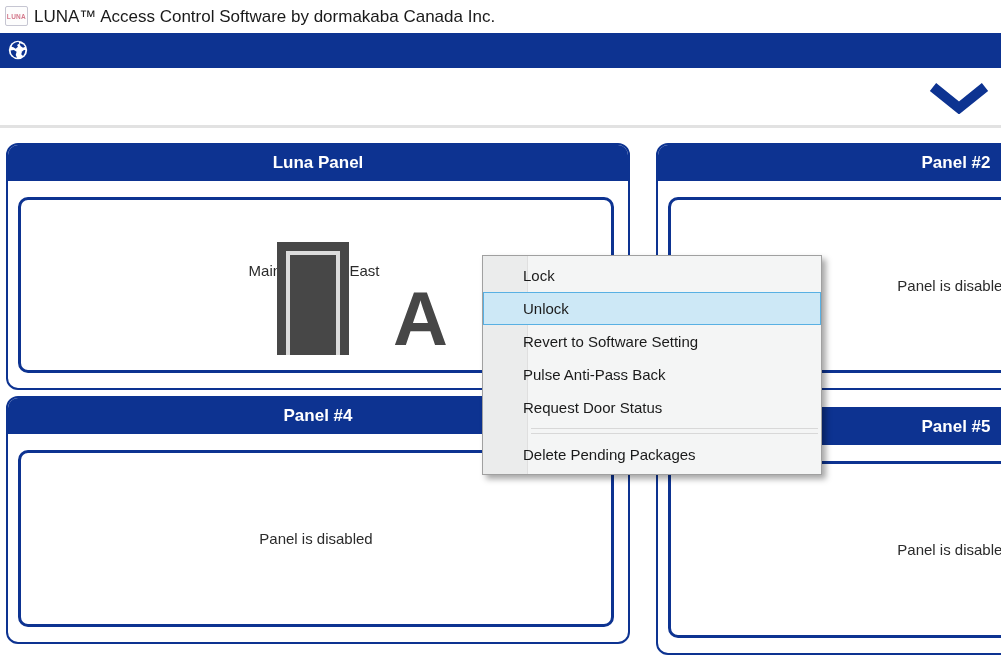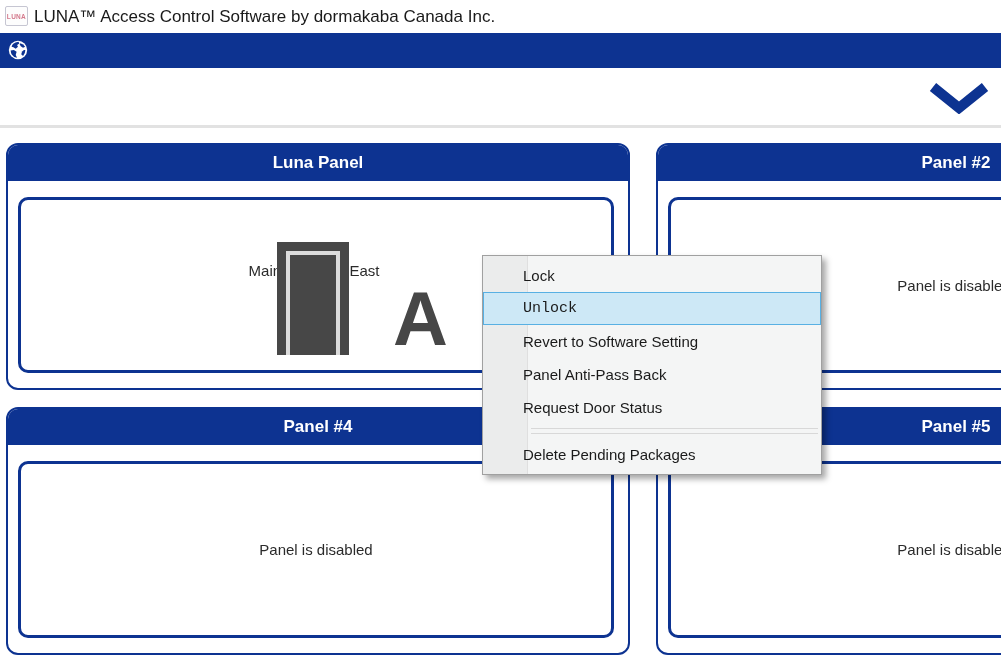--- a/index.html
+++ b/index.html
@@ -43,21 +43,21 @@
   .chevron{position:absolute;left:929px;top:14px;width:60px;height:32px;display:block;}
   .hdivider{position:absolute;left:0;top:125px;width:100%;height:3px;background:var(--divider);}
 
   
   .card{
     position:absolute;background:#fff;border:2px solid var(--navy);
     border-radius:12px;overflow:hidden;
   }
   .card-luna{left:6px;top:143px;width:624px;height:247px;}
   .card-p2  {left:656px;top:143px;width:600px;height:247px;}
-  .card-p4  {left:6px;top:407px;width:624px;height:248px;}
+  .card-p4  {left:6px;top:396px;width:624px;height:248px;}
   .card-p5  {left:656px;top:407px;width:600px;height:248px;}
   .card-header{
     height:36px;background:var(--navy);color:#fff;
     font-size:17px;font-weight:bold;text-align:center;line-height:36px;
   }
   .card-inner{
     position:absolute;left:10px;right:14px;top:52px;bottom:15px;
     border:3px solid var(--navy);border-radius:10px;background:#fff;
   }
   .card-inner.centered{display:flex;align-items:center;justify-content:center;}
@@ -89,21 +89,20 @@
     content:'';position:absolute;left:44px;top:0;bottom:0;width:1px;background:#dfdfdf;
   }
   .menu-item{
     position:relative;z-index:1;height:33px;line-height:31px;
     padding-left:39px;font-size:15px;color:#1a1a1a;
     border:1px solid transparent;white-space:nowrap;
   }
   .menu-item.highlighted{
     background:var(--menu-hl-bg);
     border:1px solid var(--menu-hl-border);
-    font-family:Liberation Mono, monospace;
   }
   .menu-separator{
     position:relative;z-index:1;height:1px;background:#d8d8d8;
     margin:4px 3px 4px 48px;
   }
 </style>
 </head>
 <body>
 
 <div class="titlebar">
@@ -157,18 +156,18 @@
   <div class="card-header">Panel #5</div>
   <div class="card-inner centered">
     <span class="status-text">Panel is disabled</span>
   </div>
 </div>
 
 <div class="context-menu">
   <div class="menu-item">Lock</div>
   <div class="menu-item highlighted">Unlock</div>
   <div class="menu-item">Revert to Software Setting</div>
-  <div class="menu-item">Panel Anti-Pass Back</div>
+  <div class="menu-item">Pulse Anti-Pass Back</div>
   <div class="menu-item">Request Door Status</div>
   <div class="menu-separator"></div>
   <div class="menu-separator"></div>
   <div class="menu-item">Delete Pending Packages</div>
 </div>
 
 </body></html>

